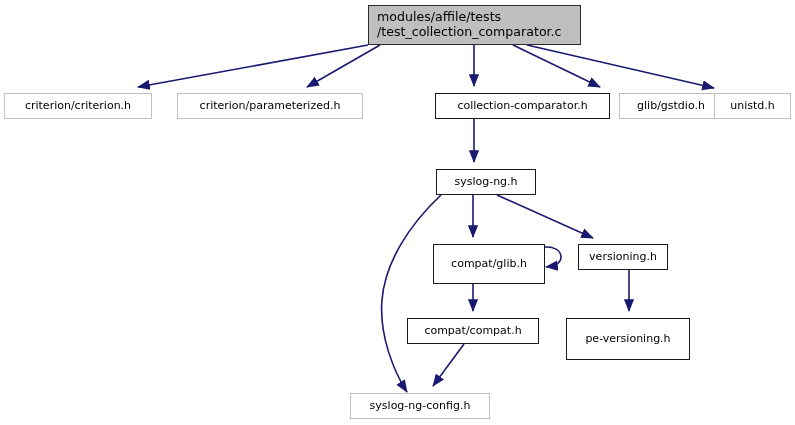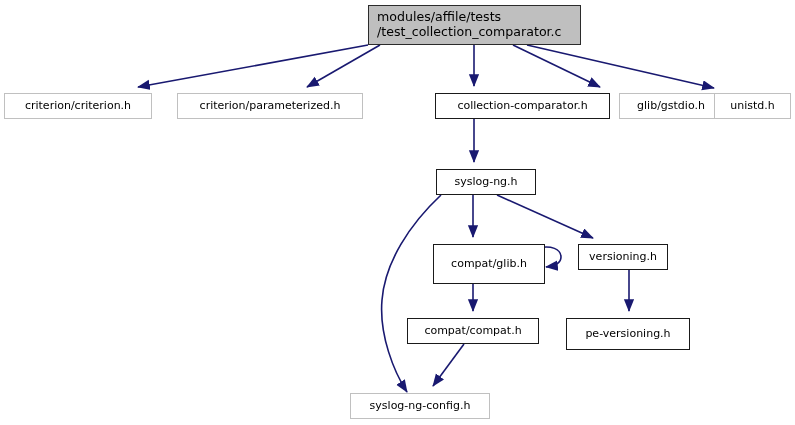--- a/index.html
+++ b/index.html
@@ -124,21 +124,21 @@
   </div>
 
   <div class="node solid" style="left: 578px; top: 244px; width: 90px; height: 26px;">
     <span>versioning.h</span>
   </div>
 
   <div class="node solid" style="left: 407px; top: 318px; width: 132px; height: 26px;">
     <span>compat/compat.h</span>
   </div>
 
-  <div class="node solid" style="left: 566px; top: 318px; width: 124px; height: 32px;">
+  <div class="node solid" style="left: 566px; top: 318px; width: 124px; height: 42px;">
     <span>pe-versioning.h</span>
   </div>
 
   <div class="node light" style="left: 350px; top: 393px; width: 140px; height: 26px;">
     <span>syslog-ng-config.h</span>
   </div>
 
 </div>
 
 </body></html>

